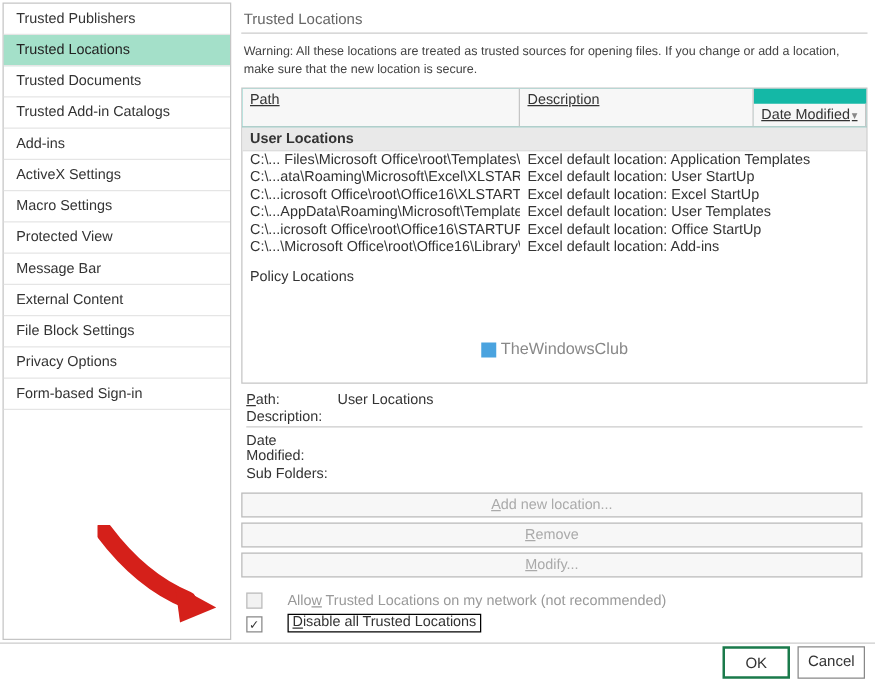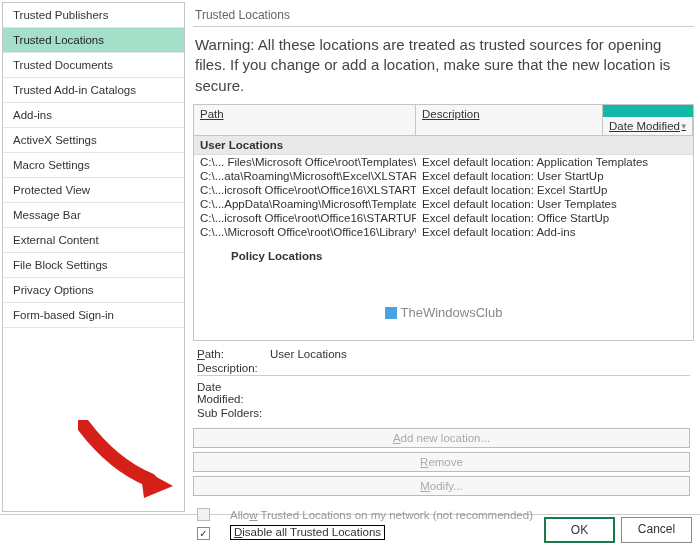--- a/index.html
+++ b/index.html
@@ -42,21 +42,21 @@
     display: flex;
     flex-direction: column;
   }
   .panel-title {
     font-size: 12px;
     color: #666;
     padding: 8px 2px 4px 2px;
     border-bottom: 1px solid #ccc;
   }
   .warning {
-    font-size: 15px;
+    font-size: 10px;
     color: #444;
     padding: 8px 4px 8px 2px;
     line-height: 1.35;
   }
   .table-area {
     border: 1px solid #c5c5c5;
     background: #fff;
   }
   .col-header {
     display: flex;
@@ -130,21 +130,21 @@
   .check-box.disabled { border-color:#bbb; background:#f2f2f2;}
   .check-label.disabled { color:#999; }
   .check-label.emph { border:1.5px solid #000; padding:0 3px 1px 3px; }
   .check-label .ul { text-decoration: underline; }
   .bottom-bar {
     position:absolute; right:8px; bottom:6px;
     display:flex; gap:6px;
   }
   .dlg-btn {
     border:1px solid #888; background:#fff; padding:4px 0;
-    width:71px; text-align:center; font-size:12px;margin-top:12px;
+    width:54px; text-align:center; font-size:12px;margin-top:12px;
   }
   .dlg-btn.primary { border:2px solid #1a7a4b; }
   
   .arrow {
     position:absolute;
     left: 78px; top: 420px;
     width: 110px; height: 80px;
     pointer-events:none;
   }
 </style>
@@ -201,21 +201,21 @@
         </div>
       <div class="data-row">
           <div class="p-path">C:\...icrosoft Office\root\Office16\STARTUP\</div>
           <div class="p-desc">Excel default location: Office StartUp</div>
         </div>
       <div class="data-row">
           <div class="p-path">C:\...\Microsoft Office\root\Office16\Library\</div>
           <div class="p-desc">Excel default location: Add-ins</div>
         </div>
       <div style="height:8px"></div>
-      <div class="section-row" style="background:transparent;border:none;font-weight:bold;margin-left:31px;">Policy Locations</div>
+      <div class="section-row" style="background:transparent;border:none;font-weight:normal;">Policy Locations</div>
       <div class="watermark">
         <span class="wm-icon"></span><span>TheWindowsClub</span>
       </div>
     </div>
 
     <div class="detail-block">
       <div class="detail-row">
         <div class="detail-label"><span style="text-decoration:underline">P</span>ath:</div>
         <div class="detail-value">User Locations</div>
       </div>

